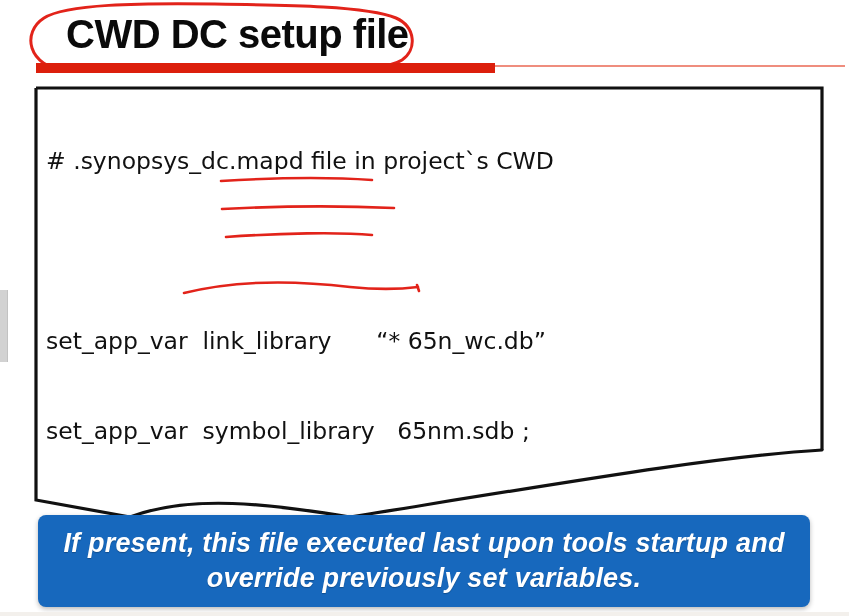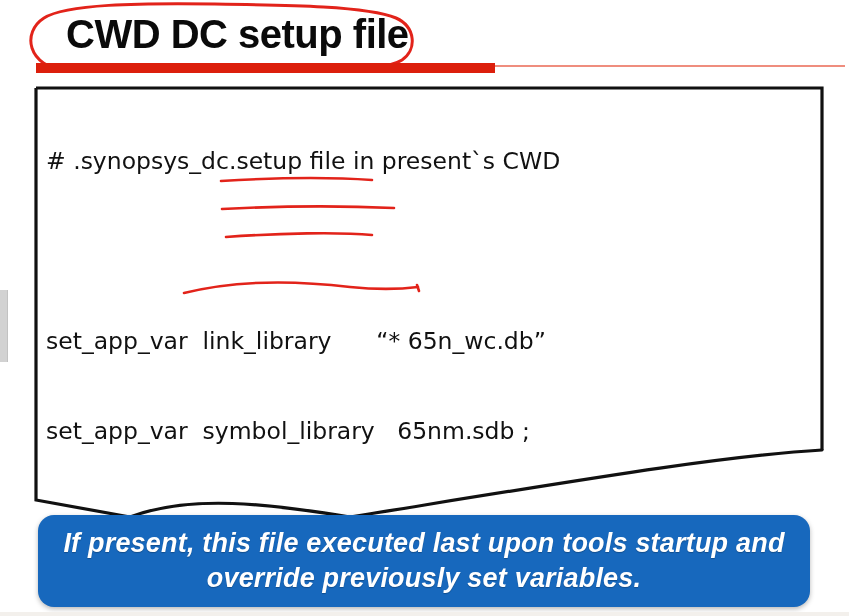--- a/index.html
+++ b/index.html
@@ -110,21 +110,21 @@
   }
 
   
   #summary-banner {
     position: absolute;
     left: 38px;
     top: 515px;
     width: 772px;
     height: 92px;
     background: #1768bd;
-    border-radius: 16px;
+    border-radius: 8px;
     box-shadow: 0 2px 5px rgba(0,0,0,0.28);
     display: flex;
     align-items: center;
     justify-content: center;
     text-align: center;
   }
   #summary-banner-text {
     color: #ffffff;
     font-style: italic;
     font-weight: bold;
@@ -162,21 +162,21 @@
 
 <svg id="code-callout-outline" viewBox="0 0 820 450" preserveAspectRatio="none">
   <path d="M 16 8 L 802 8 L 802 370 C 700 376 560 400 330 437 C 250 424 170 414 110 437 L 16 420 Z" fill="#ffffff" stroke="none"></path>
   <path d="M 16 8 L 802 8 L 802 370" fill="none" stroke="#111111" stroke-width="3.2" stroke-linejoin="miter"></path>
   <path d="M 802 370 C 700 376 560 400 330 437" fill="none" stroke="#111111" stroke-width="3.2" stroke-linecap="round"></path>
   <path d="M 330 437 C 250 424 170 414 110 437" fill="none" stroke="#111111" stroke-width="3.2" stroke-linecap="round"></path>
   <path d="M 110 437 L 16 420 L 16 8" fill="none" stroke="#111111" stroke-width="3.2" stroke-linejoin="miter"></path>
 </svg>
 
 <div id="code-block">
-  <div class="code-line"># .synopsys_dc.setup file in present`s CWD</div>
+  <div class="code-line"># .synopsys_dc.mapd file in project`s CWD</div>
   <div class="code-line blank"></div>
   <div class="code-line">set_app_var  link_library      “* 65n_wc.db”</div>
   <div class="code-line">set_app_var  symbol_library   65nm.sdb ;</div>
   
   
   
   
   
   
 </div>

